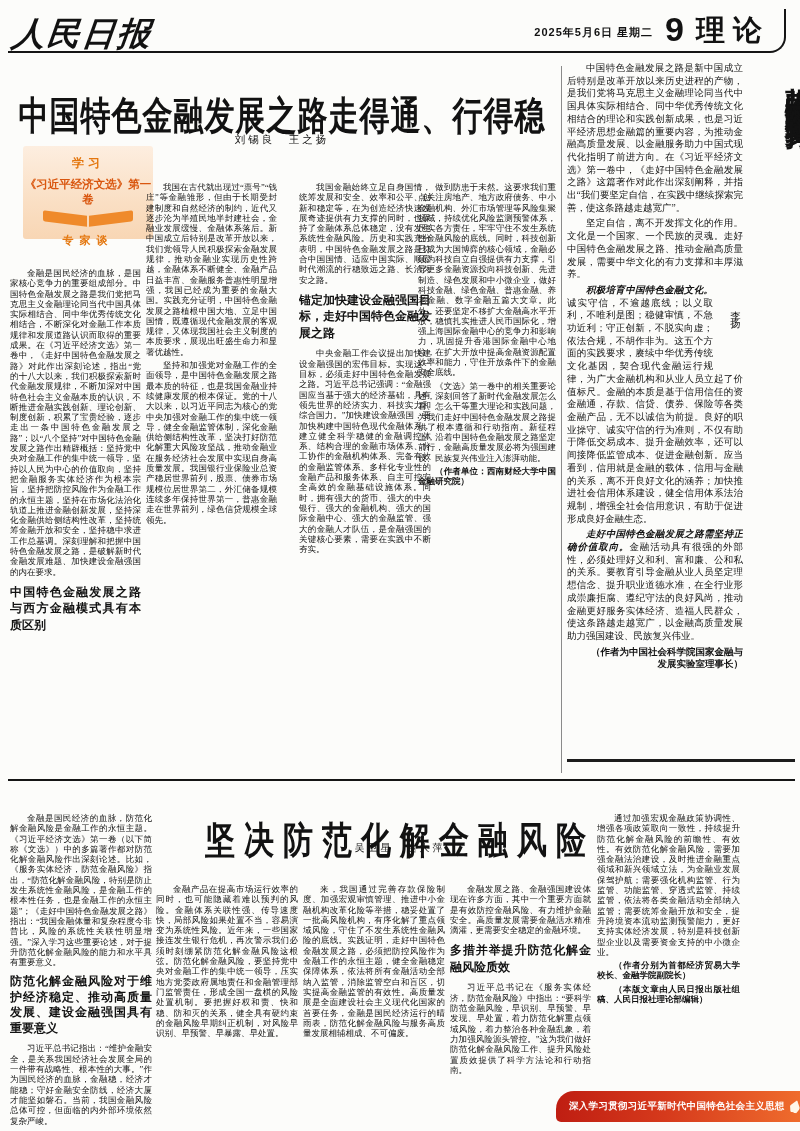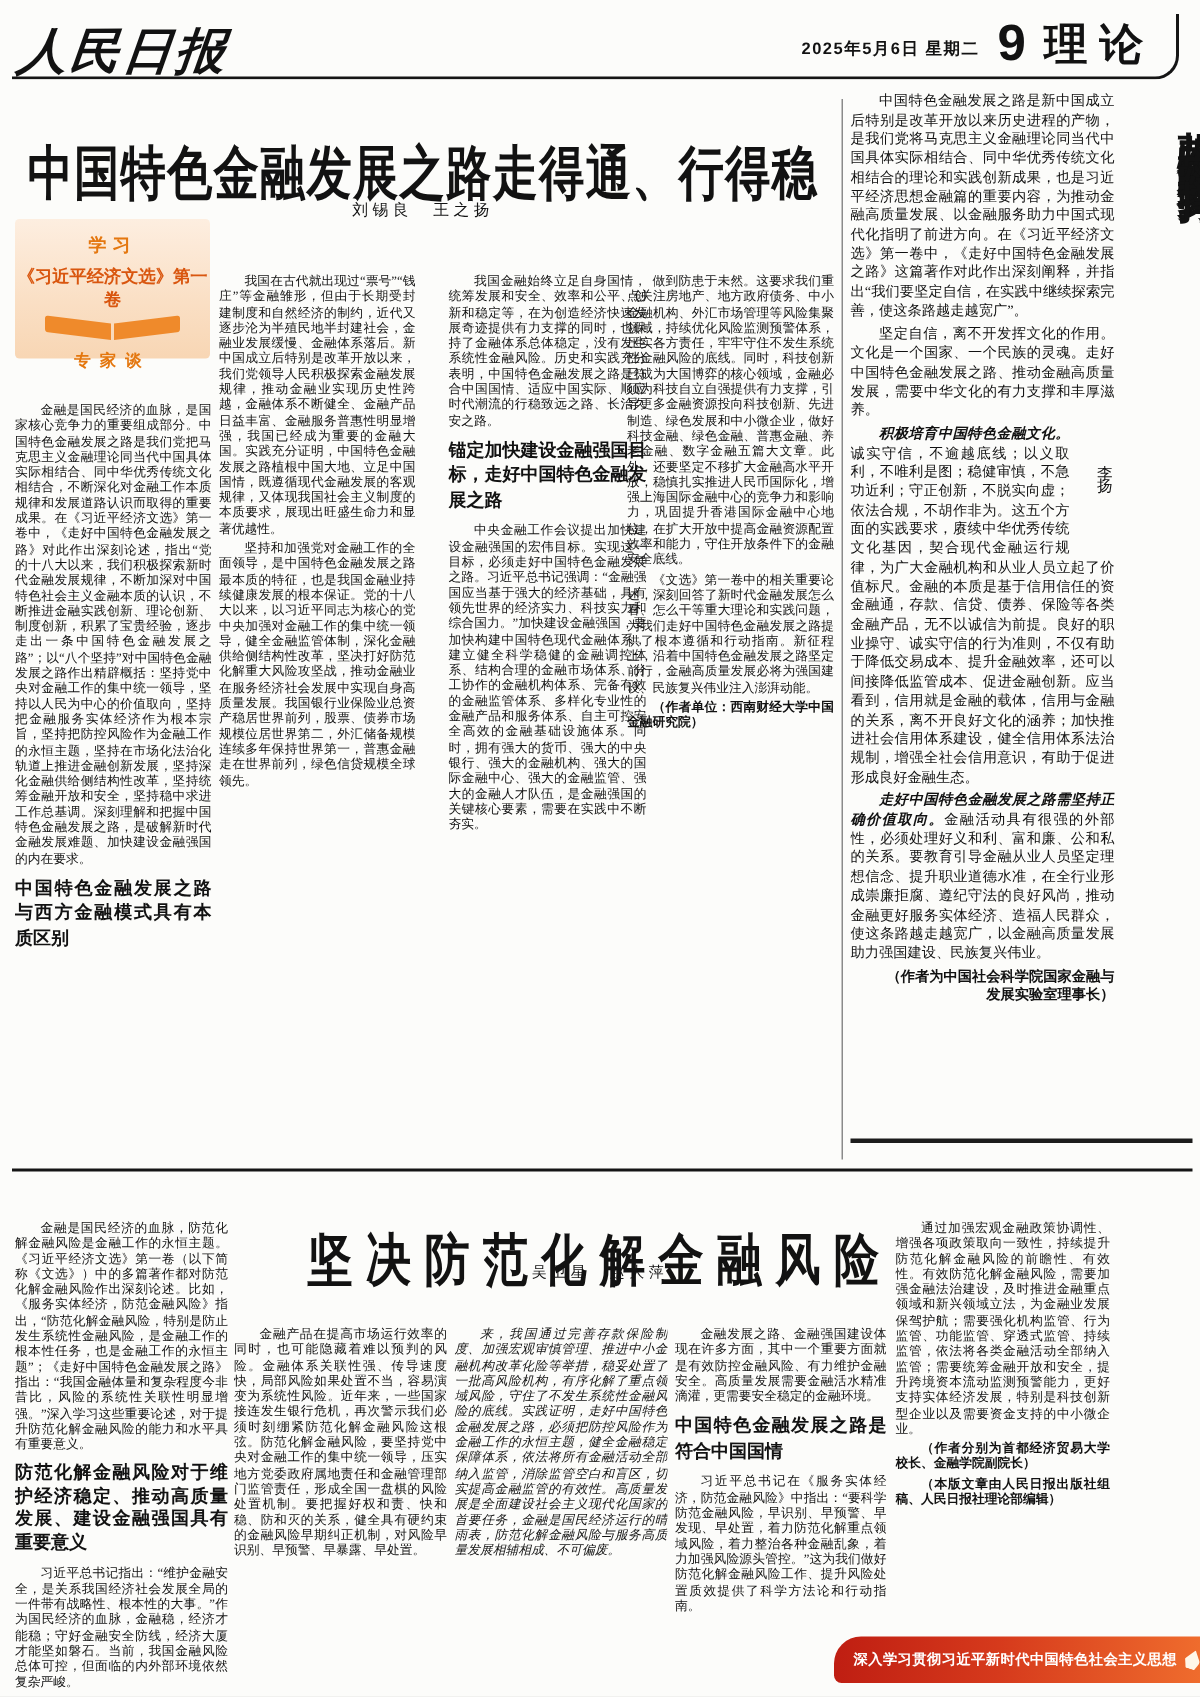--- a/index.html
+++ b/index.html
@@ -28,21 +28,21 @@
   .attrib{font-weight:bold;}
   .lead{font-family:"Liberation Sans","DejaVu Sans",sans-serif;font-weight:700;font-style:italic;}
 
   
   .headline-top{position:absolute;left:8px;top:70px;width:548px;text-align:center;
                 font-family:"Liberation Sans","DejaVu Sans",sans-serif;font-weight:900;
                 font-size:30px;letter-spacing:1px;transform:scaleY(1.3);transform-origin:center top;}
   .byline-top{position:absolute;left:8px;top:133px;width:548px;text-align:center;
               font-size:10.5px;letter-spacing:3px;}
 
-  .study-box{position:absolute;left:10px;top:146px;width:130px;height:93px;border-radius:3px;
+  .study-box{position:absolute;left:23px;top:146px;width:130px;height:93px;border-radius:3px;
              background:linear-gradient(180deg,#fdeee0 0%,#fadfc4 60%,#f8d6b4 100%);
              text-align:center;font-family:"Liberation Sans","DejaVu Sans",sans-serif;}
   .study-l1{padding-top:9px;font-size:12px;font-weight:700;color:#e4770f;letter-spacing:4px;}
   .study-l2{margin-top:5px;font-size:11.5px;font-weight:700;color:#d9560f;}
   .book{position:relative;height:13px;margin:6px 20px 0 20px;}
   .book span{position:absolute;top:0;width:44px;height:11px;background:#ef8a2b;}
   .book .bl{left:0;transform:skewY(7deg);border-radius:2px 0 0 2px;}
   .book .br{right:0;transform:skewY(-7deg);border-radius:0 2px 2px 0;}
   .study-l3{margin-top:7px;font-size:11px;font-weight:700;color:#e4770f;letter-spacing:6px;}
 
@@ -144,27 +144,27 @@
   <div class="col bodyA" style="left:10px;top:789px;width:142px;height:314px;">
     <p>金融是国民经济的血脉，防范化解金融风险是金融工作的永恒主题。《习近平经济文选》第一卷（以下简称《文选》）中的多篇著作都对防范化解金融风险作出深刻论述。比如，《服务实体经济，防范金融风险》指出，“防范化解金融风险，特别是防止发生系统性金融风险，是金融工作的根本性任务，也是金融工作的永恒主题”；《走好中国特色金融发展之路》指出：“我国金融体量和复杂程度今非昔比，风险的系统性关联性明显增强。”深入学习这些重要论述，对于提升防范化解金融风险的能力和水平具有重要意义。</p>
     <h3 class="subhead" style="font-size:12px;line-height:15.5px;">防范化解金融风险对于维护经济稳定、推动高质量发展、建设金融强国具有重要意义</h3>
     <p>习近平总书记指出：“维护金融安全，是关系我国经济社会发展全局的一件带有战略性、根本性的大事。”作为国民经济的血脉，金融稳，经济才能稳；守好金融安全防线，经济大厦才能坚如磐石。当前，我国金融风险总体可控，但面临的内外部环境依然复杂严峻。</p>
   </div>
 
   <div class="col bodyA" style="left:156px;top:860px;width:142px;height:242px;">
     <p>金融产品在提高市场运行效率的同时，也可能隐藏着难以预判的风险。金融体系关联性强、传导速度快，局部风险如果处置不当，容易演变为系统性风险。近年来，一些国家接连发生银行危机，再次警示我们必须时刻绷紧防范化解金融风险这根弦。防范化解金融风险，要坚持党中央对金融工作的集中统一领导，压实地方党委政府属地责任和金融管理部门监管责任，形成全国一盘棋的风险处置机制。要把握好权和责、快和稳、防和灭的关系，健全具有硬约束的金融风险早期纠正机制，对风险早识别、早预警、早暴露、早处置。</p>
   </div>
 
-  <div class="col bodyA" style="left:303px;top:860px;width:142px;height:242px;font-style:italic;">
+  <div class="col bodyA" style="left:303px;top:860px;width:142px;height:242px;">
     <p>来，我国通过完善存款保险制度、加强宏观审慎管理、推进中小金融机构改革化险等举措，稳妥处置了一批高风险机构，有序化解了重点领域风险，守住了不发生系统性金融风险的底线。实践证明，走好中国特色金融发展之路，必须把防控风险作为金融工作的永恒主题，健全金融稳定保障体系，依法将所有金融活动全部纳入监管，消除监管空白和盲区，切实提高金融监管的有效性。高质量发展是全面建设社会主义现代化国家的首要任务，金融是国民经济运行的晴雨表，防范化解金融风险与服务高质量发展相辅相成、不可偏废。</p>
   </div>
 
   <div class="col bodyA" style="left:450px;top:860px;width:141px;height:242px;">
     <p>金融发展之路、金融强国建设体现在许多方面，其中一个重要方面就是有效防控金融风险、有力维护金融安全。高质量发展需要金融活水精准滴灌，更需要安全稳定的金融环境。</p>
-    <h3 class="subhead">中国特色金融发展之路是符合中国国情</h3>
+    <h3 class="subhead">多措并举提升防范化解金融风险质效</h3>
     <p>习近平总书记在《服务实体经济，防范金融风险》中指出：“要科学防范金融风险，早识别、早预警、早发现、早处置，着力防范化解重点领域风险，着力整治各种金融乱象，着力加强风险源头管控。”这为我们做好防范化解金融风险工作、提升风险处置质效提供了科学方法论和行动指南。</p>
   </div>
 
   <div class="col bodyA" style="left:597px;top:789px;width:143px;height:296px;">
     <p>通过加强宏观金融政策协调性、增强各项政策取向一致性，持续提升防范化解金融风险的前瞻性、有效性。有效防范化解金融风险，需要加强金融法治建设，及时推进金融重点领域和新兴领域立法，为金融业发展保驾护航；需要强化机构监管、行为监管、功能监管、穿透式监管、持续监管，依法将各类金融活动全部纳入监管；需要统筹金融开放和安全，提升跨境资本流动监测预警能力，更好支持实体经济发展，特别是科技创新型企业以及需要资金支持的中小微企业。</p>
     <p class="attrib">（作者分别为首都经济贸易大学校长、金融学院副院长）</p>
     <p class="attrib">（本版文章由人民日报出版社组稿、人民日报社理论部编辑）</p>
   </div>
 
   <div class="banner">

